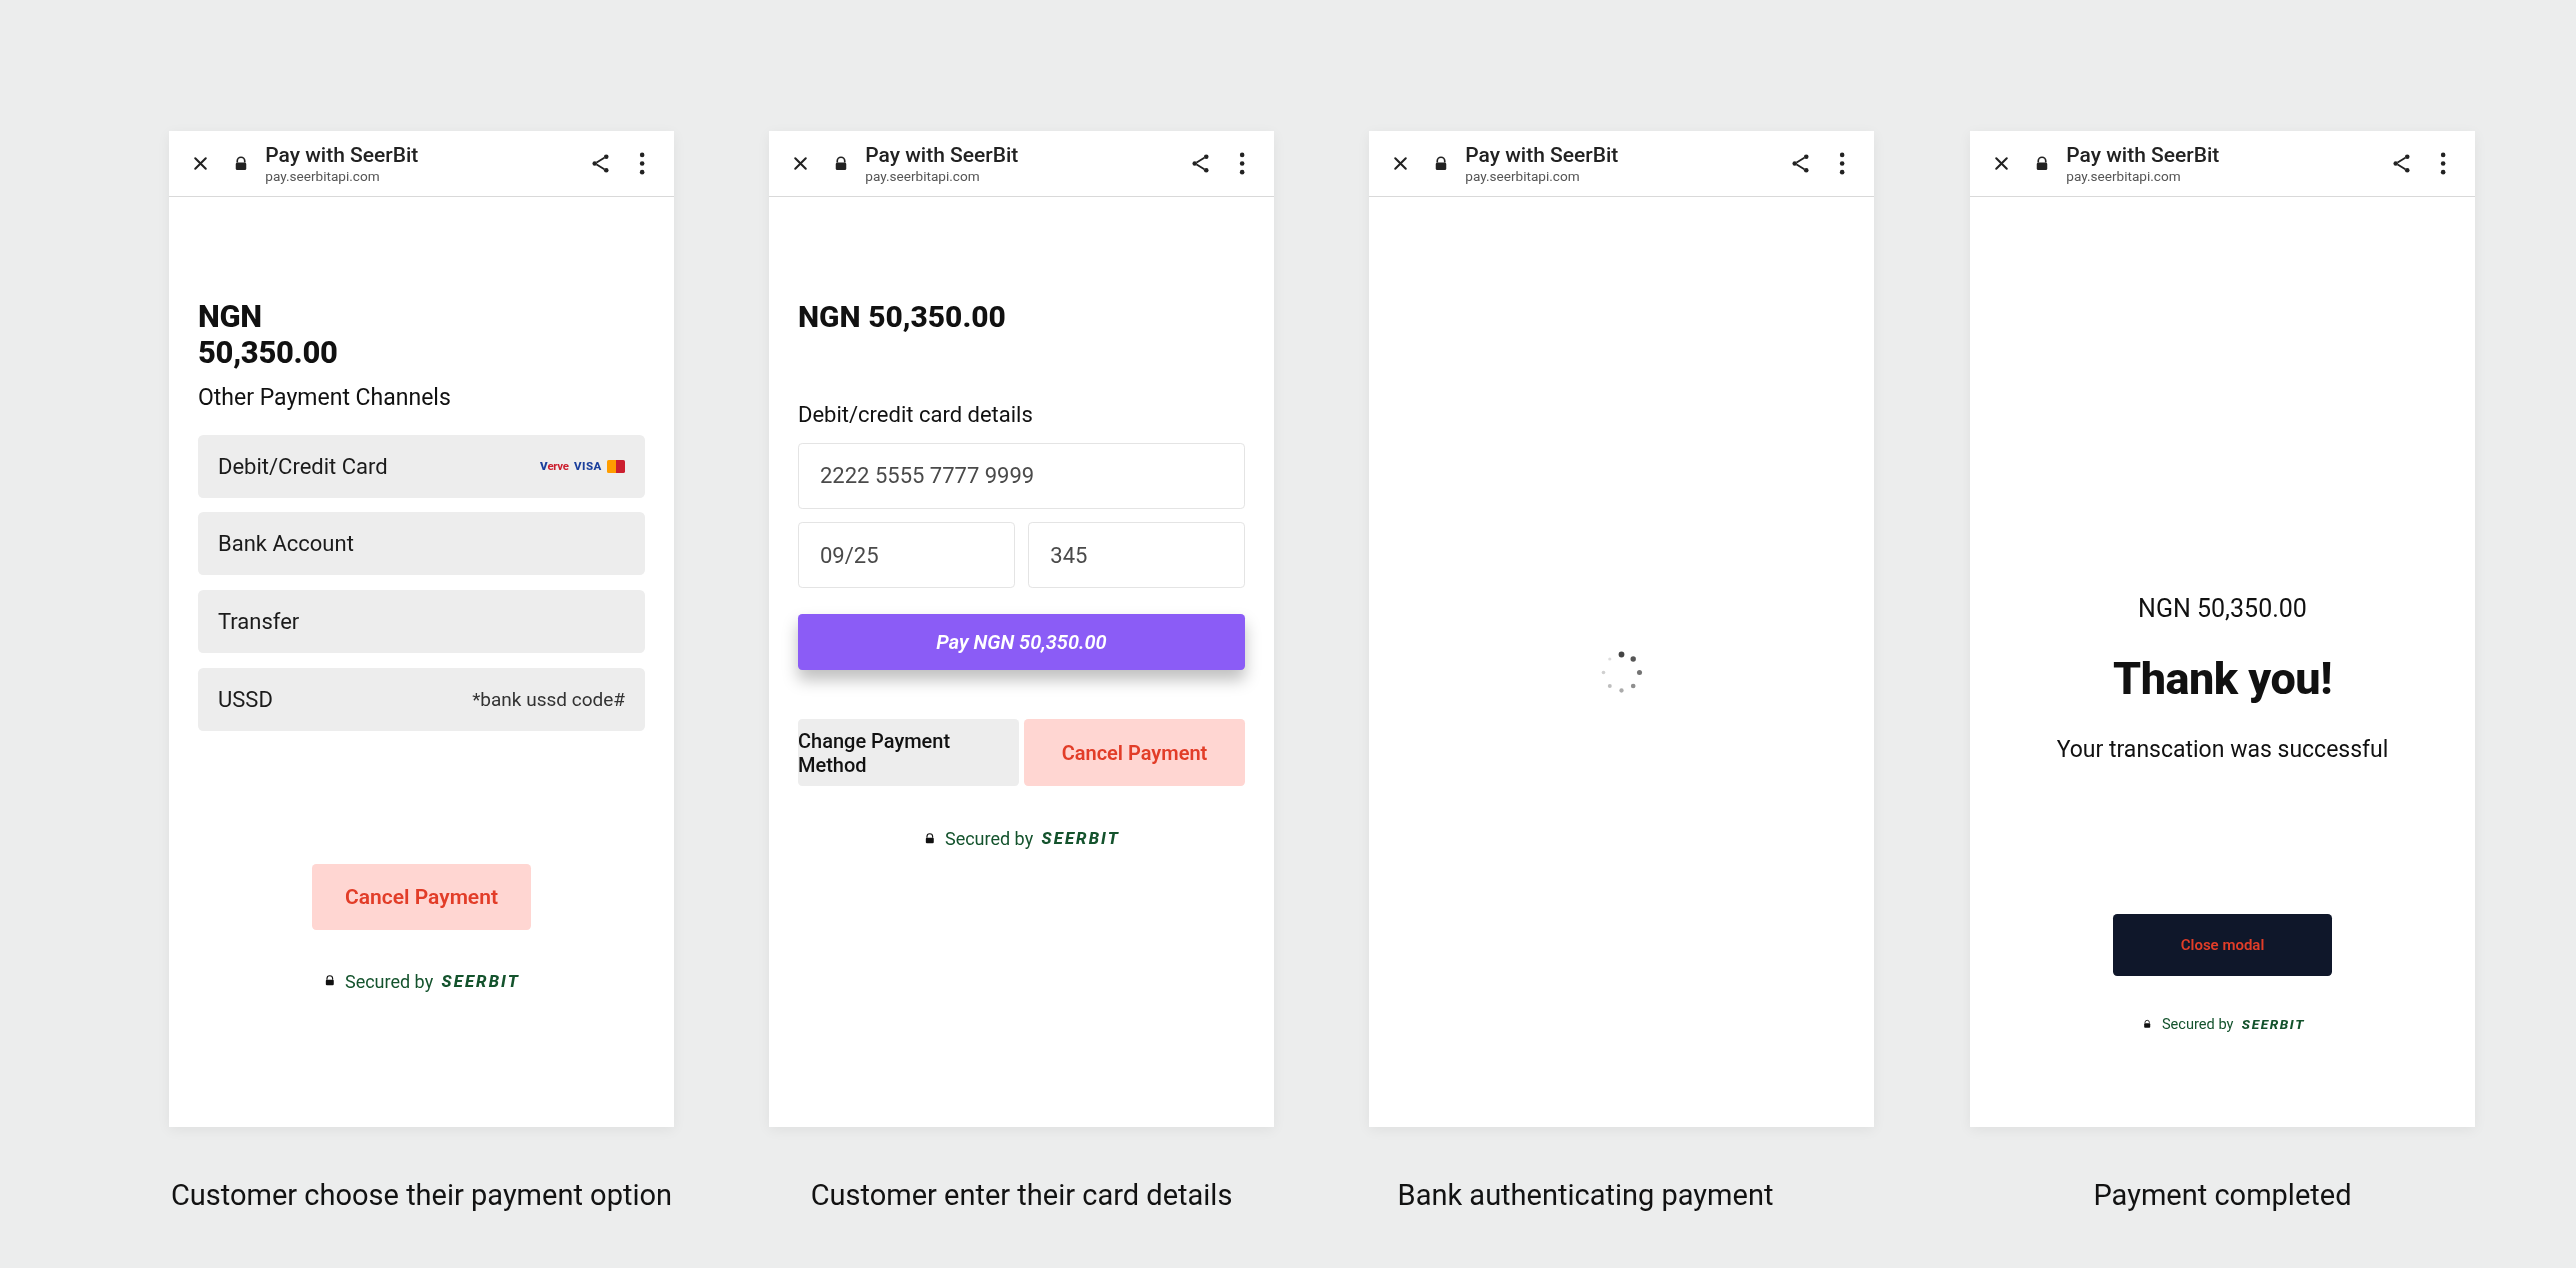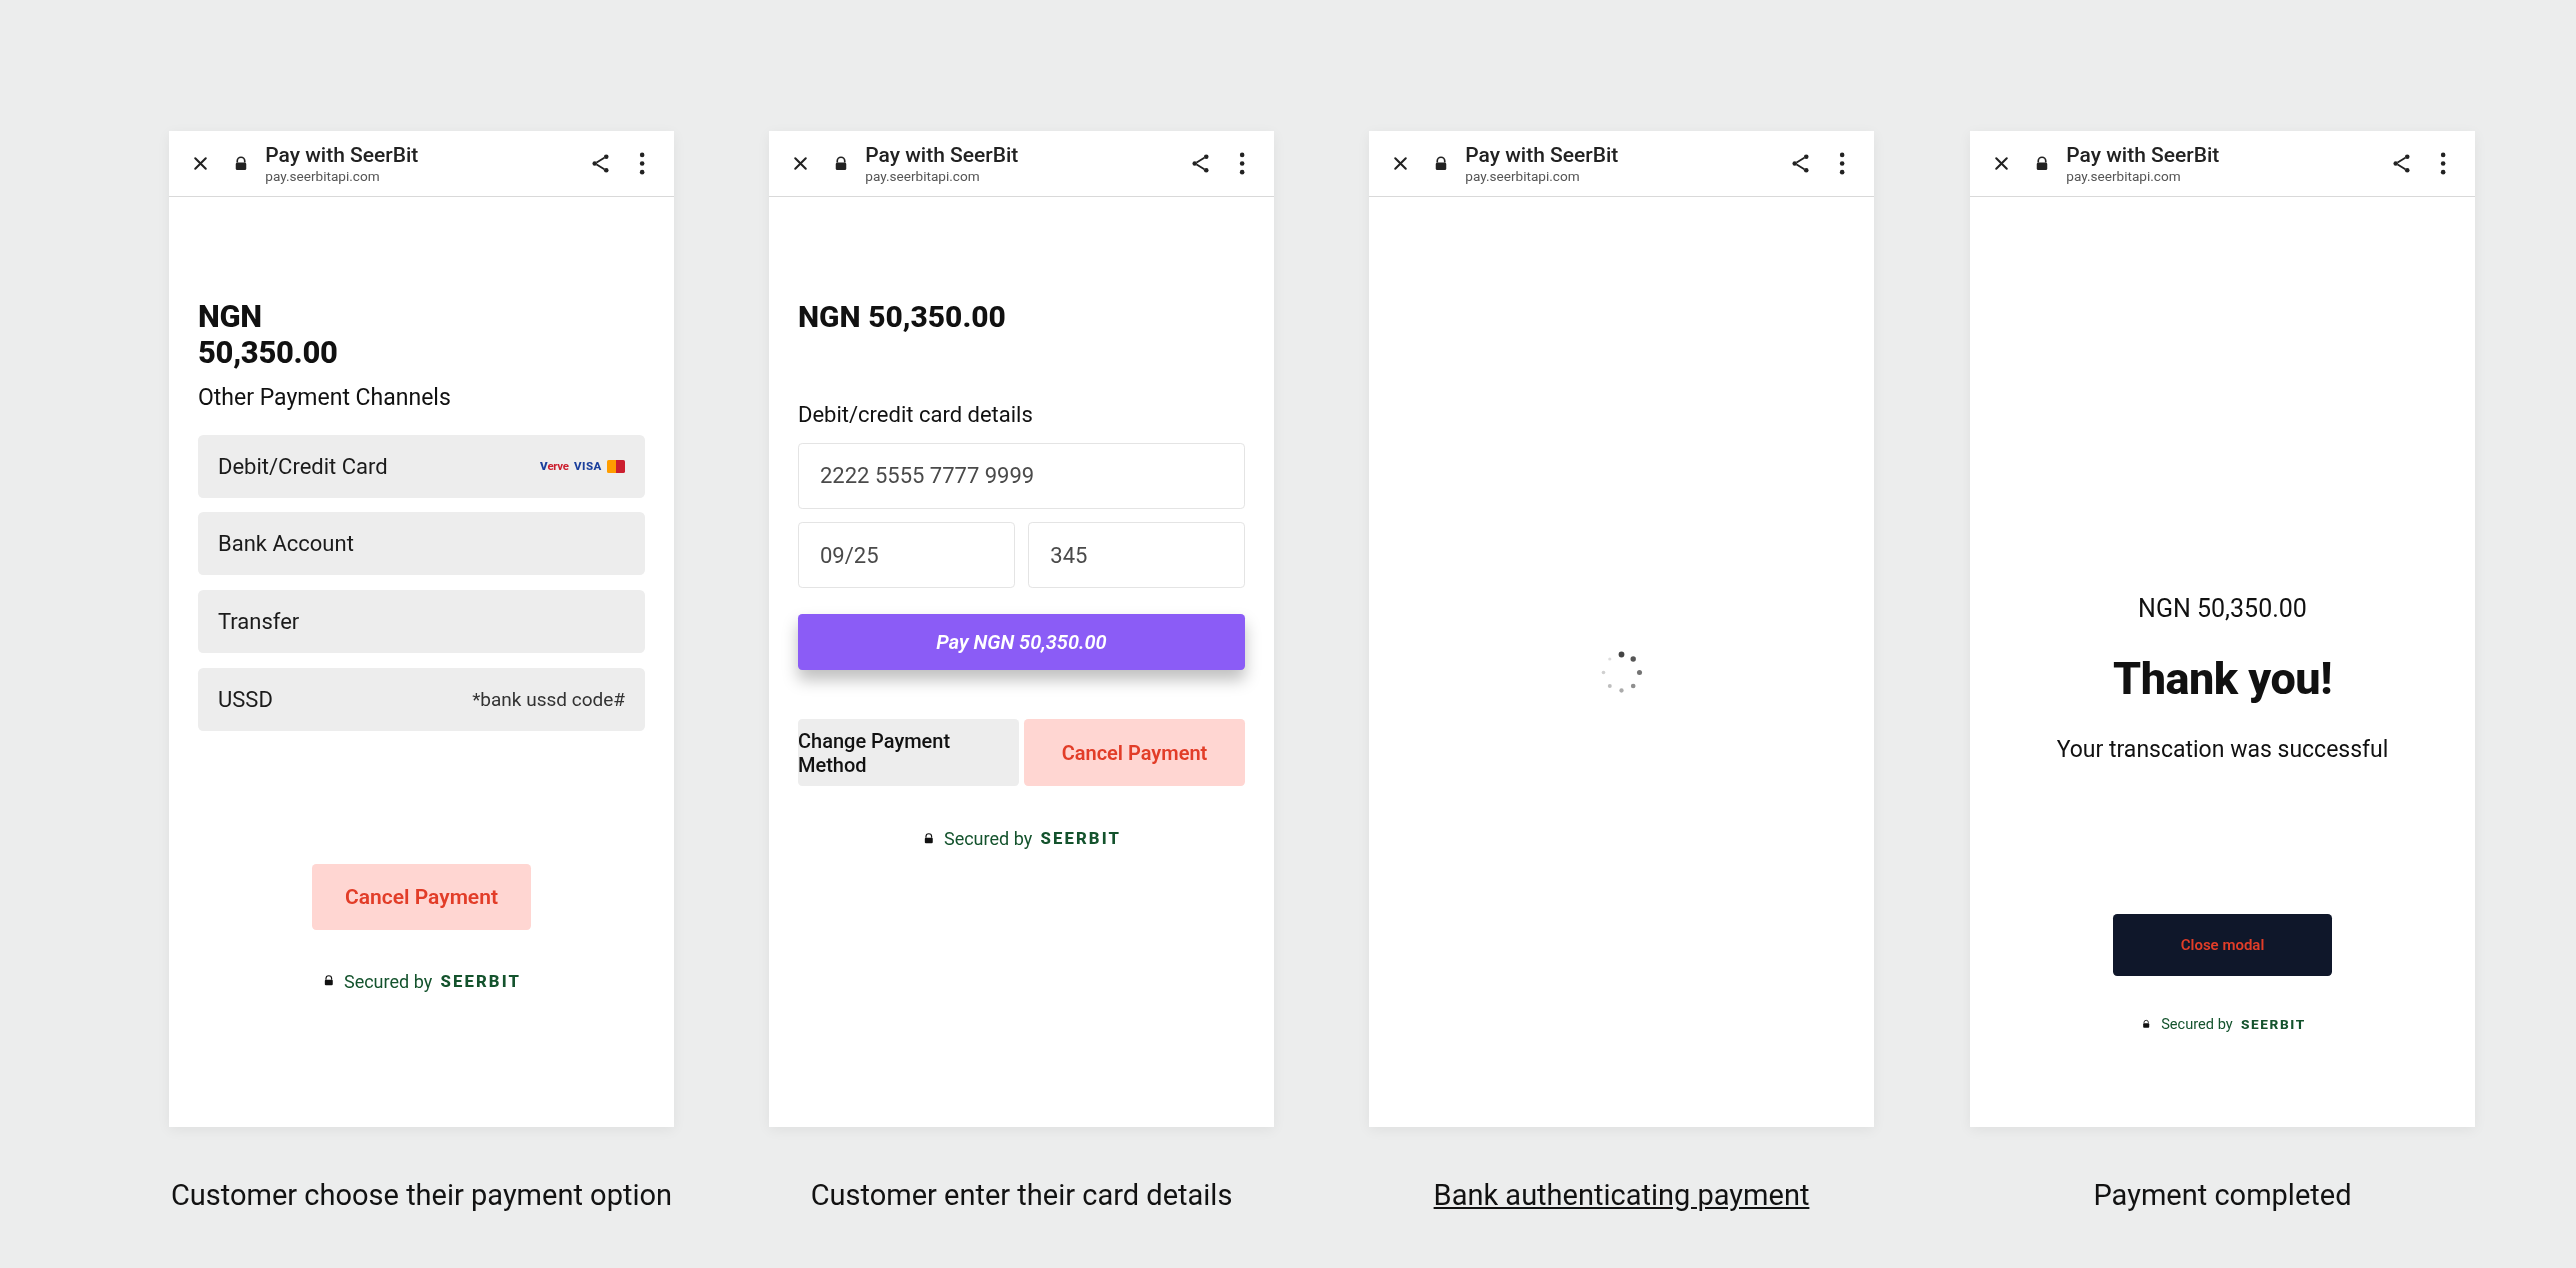--- a/index.html
+++ b/index.html
@@ -32,21 +32,21 @@
   .caption {
     position: absolute;
     top: 1178px;
     width: 505px;
     text-align: center;
     font-size: 29px;
     color: #121212;
   }
   #cap-1 { left: 169px; }
   #cap-2 { left: 769px; }
-  #cap-3 { left: 1369px; text-decoration: underline; }
+  #cap-3 { left: 1333px; }
   #cap-4 { left: 1970px; }
 
   
   .toolbar {
     height: 66px;
     border-bottom: 1px solid #d9d9d9;
     display: flex;
     align-items: center;
     padding: 0 26px 0 18px;
   }
@@ -106,21 +106,21 @@
     font-weight: 600;
   }
   .secured {
     margin-top: 41px;
     display:flex; align-items:center; justify-content:center;
     gap: 8.4px;
     font-size: 18px;
     color:#14532d;
   }
   .secured .mini-lock { width:13.6px; height:13.6px; display:inline-flex; align-items:center; justify-content:center; }
-  .secured .brand     { font-weight: 800; font-size: 16.7px; letter-spacing: 2.1px; text-transform: uppercase; }
+  .secured .brand     { font-weight: 800; font-size: 16.7px; letter-spacing: 2.1px; text-transform: uppercase; font-style: italic; }
 
   
   .s2-amount {
     margin-top: 102px;
     font-size: 30px;
     font-weight: 800;
   }
   .s2-label {
     margin-top: 68px;
     font-size: 22px;

